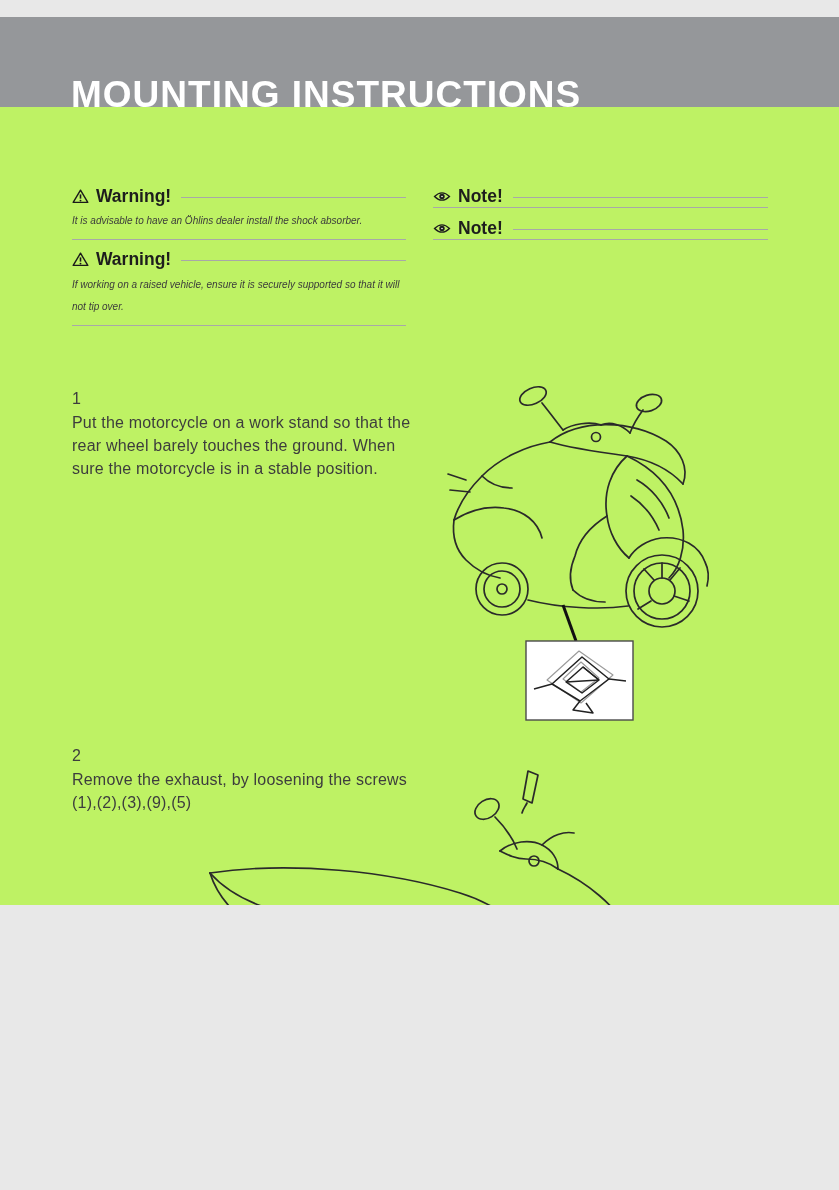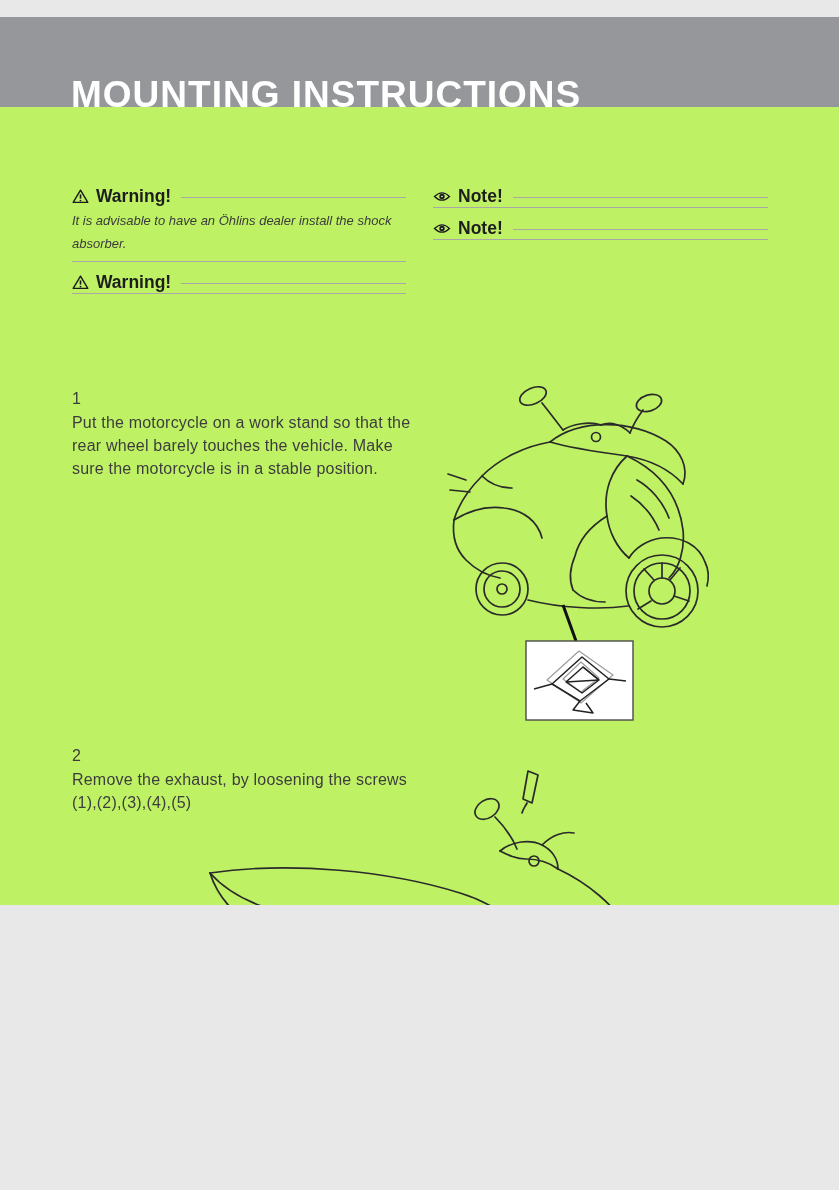--- a/index.html
+++ b/index.html
@@ -18,21 +18,21 @@
   
   .notices{position:absolute;top:170px;left:72px;width:696px;display:flex;}
   .col{width:334px;}
   .col.right{width:335px;margin-left:27px;}
   .notice{border-bottom:1px solid #a8a8a8;margin-bottom:11px;}
   .notice-head{display:flex;align-items:center;height:20px;}
   .notice-head .nicon{flex:0 0 auto;margin-right:7px;margin-bottom:2px;display:flex;align-items:center;}
   .notice-head .ntitle{font-size:17.5px;font-weight:bold;color:#1d1d1d;line-height:1;margin-bottom:1px;}
   .notice-head .headrule{flex:1 1 auto;border-bottom:1px solid #a8a8a8;margin-left:10px;margin-bottom:0;}
   .notice-body{
-    font-style:italic;font-size:13px;line-height:22.5px;color:#3b3b3b;
+    font-style:italic;font-size:10px;line-height:22.5px;color:#3b3b3b;
     padding:3px 0 6px 0;
   }
   
   .step{position:absolute;left:72px;width:354px;}
   .step .stepnum{font-size:16px;line-height:22px;color:#3d3d3d;}
   .step .steptext{font-size:16px;line-height:23px;color:#3d3d3d;margin-top:1px;letter-spacing:0.2px;}
   #step1{top:371px;}
   #step2{top:728px;}
   
   #fig1{position:absolute;left:430px;top:362px;width:385px;height:348px;}
@@ -76,20 +76,21 @@
           <span class="nicon">
             <svg width="17" height="15" viewBox="0 0 17 15">
               <path d="M8.5,1.2 L15.8,13.4 L1.2,13.4 Z" fill="none" stroke="#1a1a1a" stroke-width="1.4" stroke-linejoin="round"></path>
               <line x1="8.5" y1="5.4" x2="8.5" y2="9.6" stroke="#1a1a1a" stroke-width="1.6"></line>
               <circle cx="8.5" cy="11.6" r="0.95" fill="#1a1a1a"></circle>
             </svg>
           </span>
           <span class="ntitle">Warning!</span>
           <span class="headrule"></span>
         </div>
+        <div class="notice-body">If working on a raised vehicle, ensure it is securely supported so that it will not tip over.</div>
       </div>
 
     </div>
     <div class="col right">
 
       <div class="notice">
         <div class="notice-head">
           <span class="nicon">
             <svg width="18" height="13" viewBox="0 0 18 13">
               <path d="M1.5,6.5 Q9,-0.8 16.5,6.5 Q9,13.8 1.5,6.5 Z" fill="none" stroke="#1d1d1d" stroke-width="1.3"></path>
@@ -114,21 +115,21 @@
           <span class="ntitle">Note!</span>
           <span class="headrule"></span>
         </div>
       </div>
 
     </div>
   </div>
 
   <div class="step" id="step1">
     <div class="stepnum">1</div>
-    <div class="steptext">Put the motorcycle on a work stand so that the rear wheel barely touches the vehicle. Make sure the motorcycle is in a stable position.</div>
+    <div class="steptext">Put the motorcycle on a work stand so that the rear wheel barely touches the ground. When sure the motorcycle is in a stable position.</div>
   </div>
 
   <div id="fig1">
     <svg width="385" height="348" viewBox="0 0 385 348">
       <g class="sketch">
 
         <ellipse cx="103" cy="17" rx="14" ry="8" transform="rotate(-24 103 17)"></ellipse>
         <path d="M112,24 C120,34 126,42 133,51"></path>
         <ellipse cx="219" cy="24" rx="13" ry="8" transform="rotate(-18 219 24)"></ellipse>
         <path d="M213,31 C207,39 203,46 200,54"></path>
@@ -184,21 +185,21 @@
           <path d="M136,303 L169,301 M153,288 L169,301"></path>
           <path d="M122,305 L104,310 M179,300 L196,302"></path>
           <path d="M150,322 L143,331 L163,334 L156,324"></path>
         </g>
       </g>
     </svg>
   </div>
 
   <div class="step" id="step2">
     <div class="stepnum">2</div>
-    <div class="steptext">Remove the exhaust, by loosening the screws (1),(2),(3),(4),(5)</div>
+    <div class="steptext">Remove the exhaust, by loosening the screws (1),(2),(3),(9),(5)</div>
   </div>
 
   <div id="fig2">
     <svg width="660" height="392" viewBox="0 0 660 392">
       <g class="sketch" stroke-width="1.8">
 
         <ellipse cx="347" cy="44" rx="13" ry="9" transform="rotate(-32 347 44)"></ellipse>
         <path d="M355,52 C365,62 372,72 377,84"></path>
         <path d="M388,6 L398,10 L392,38 L383,34 Z"></path>
         <path d="M387,38 C385,42 383,44 382,48"></path>

